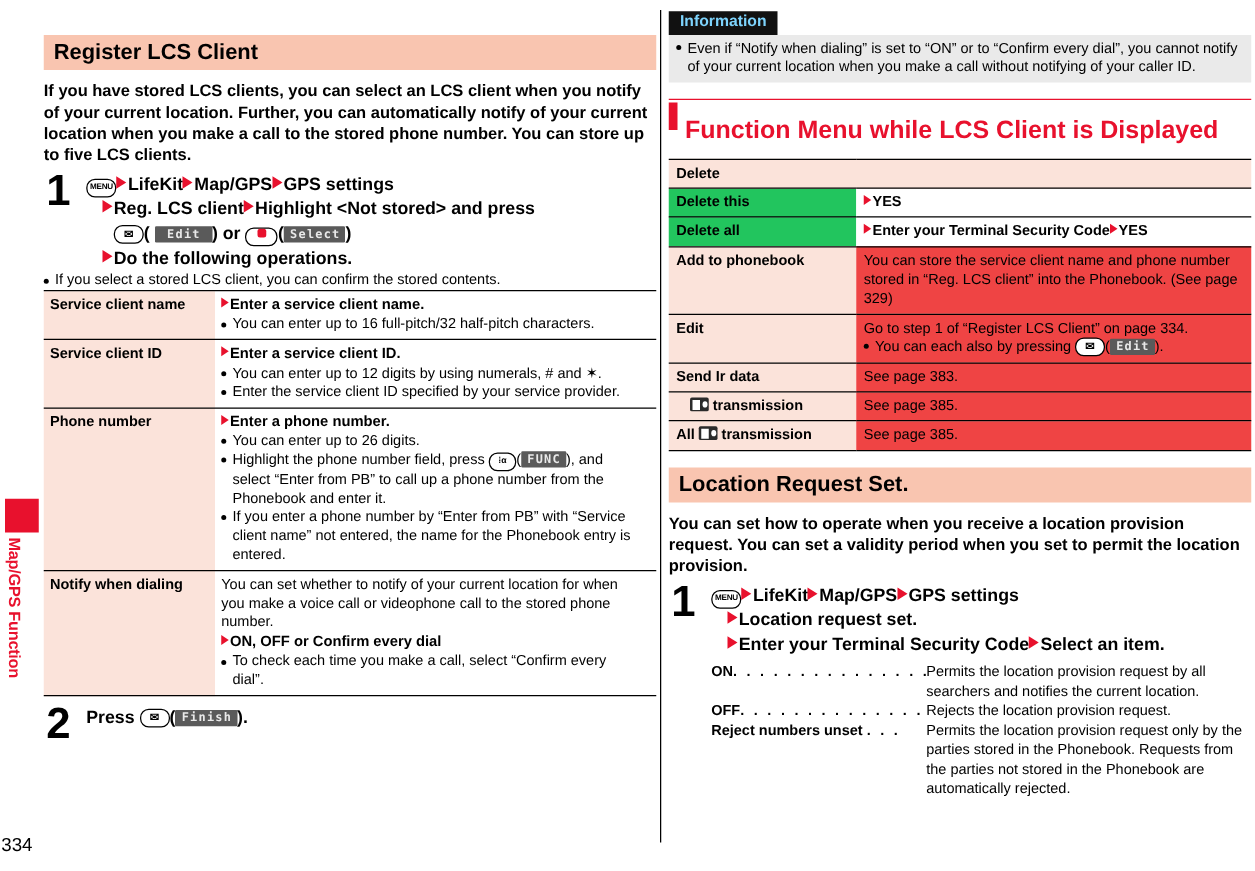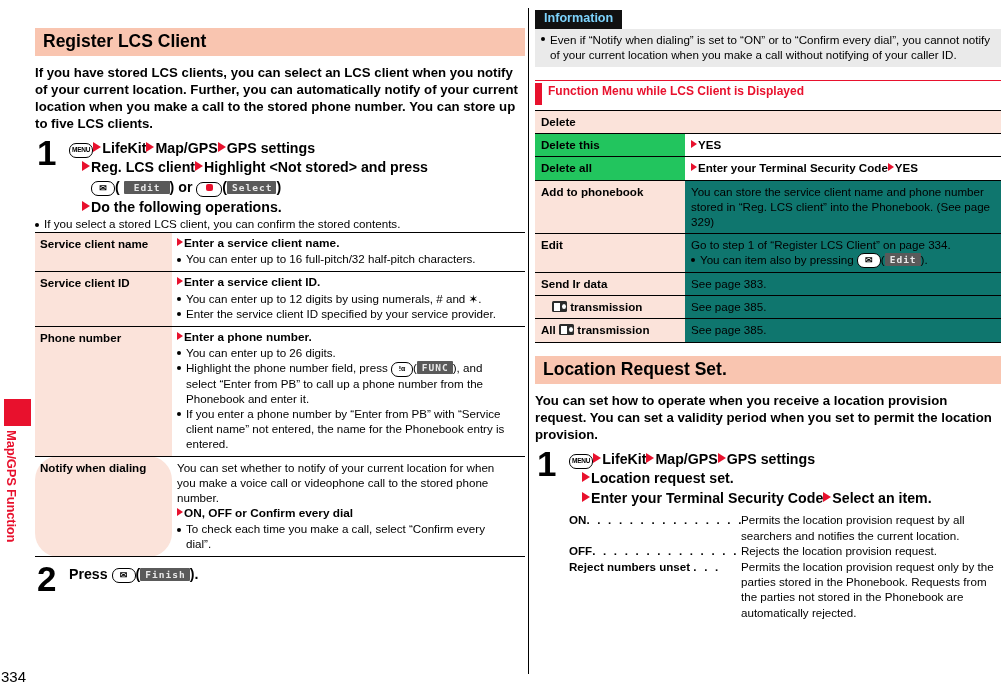--- a/index.html
+++ b/index.html
@@ -56,23 +56,23 @@
     font-size: 17.5px;
     font-weight: bold;
     padding: 4px 5px 5px 8px;
     line-height: 1.1;
   }
 
   h2.section-head {
     margin: 8px 0 8px 0;
     border-top: 1.6px solid #e8112d;
     color: #e8112d;
-    font-size: 12px;
-    font-weight: bold;
-    padding: 4px 0 3px 0;
+    font-size: 20px;
+    font-weight: bold;
+    padding: 13px 0 3px 0;
     position: relative;
     padding-left: 13px;
     line-height: 1.15;
   }
   h2.section-head::before {
     content: "";
     position: absolute; left: 0; top: 2px;
     width: 7px; height: 22px;
     background: #e8112d;
   }
@@ -207,21 +207,21 @@
   }
   table.manual td {
     border-top: 1.3px solid #000;
     border-bottom: 1.3px solid #000;
     vertical-align: top;
     padding: 3px 12px 4px 5px;
     font-size: 11.6px;
     line-height: 1.3;
   }
   table.manual tr td { border-bottom: none; }
-  table.manual tr:last-child td { border-bottom: 1.3px solid #000; border-radius: 24px; }
+  table.manual tr:last-child td { border-bottom: 1.3px solid #000; }
 
   td.th-cell {
     background: #fbe3da;
     font-weight: bold;
     font-size: 11.6px;
   }
   td.body-cell { background: #fff; }
 
   .cellhead { font-weight: bold; font-size: 11.8px; display: block; margin-bottom: 1px; }
 
@@ -248,21 +248,21 @@
     background: #fff;
     border-top: 1px solid #000;
     font-weight: bold;
   }
   td.row-label {
     background: #fbe3da;
     font-weight: bold;
     border-top: 1.3px solid #000;
   }
   td.row-value {
-    background: #0f766e;
+    background: #ef4444;
     border-top: 1.3px solid #000;
   }
   table.fmenu tr.last td { border-bottom: 1.3px solid #000; }
   .indent-pad { padding-left: 11px; }
 
   
   .info-wrap { margin-bottom: 13px; }
   .info-tag {
     display: inline-block;
     background: #111;
@@ -420,21 +420,21 @@
         <tr>
           <td class="row-label">Add to phonebook</td>
           <td class="row-value">You can store the service client name and phone number stored in “Reg. LCS client” into the Phonebook. (See page 329)</td>
         </tr>
 
         <tr>
           <td class="row-label">Edit</td>
           <td class="row-value">
             <div>Go to step 1 of “Register LCS Client” on page 334.</div>
             <ul class="blist">
-              <li><span>You can item also by pressing </span><span class="key env">✉</span>(<span class="sk">Edit</span><span>).</span></li>
+              <li><span>You can each also by pressing </span><span class="key env">✉</span>(<span class="sk">Edit</span><span>).</span></li>
             </ul>
           </td>
         </tr>
 
         <tr>
           <td class="row-label">Send Ir data</td>
           <td class="row-value">See page 383.</td>
         </tr>
 
         <tr>

